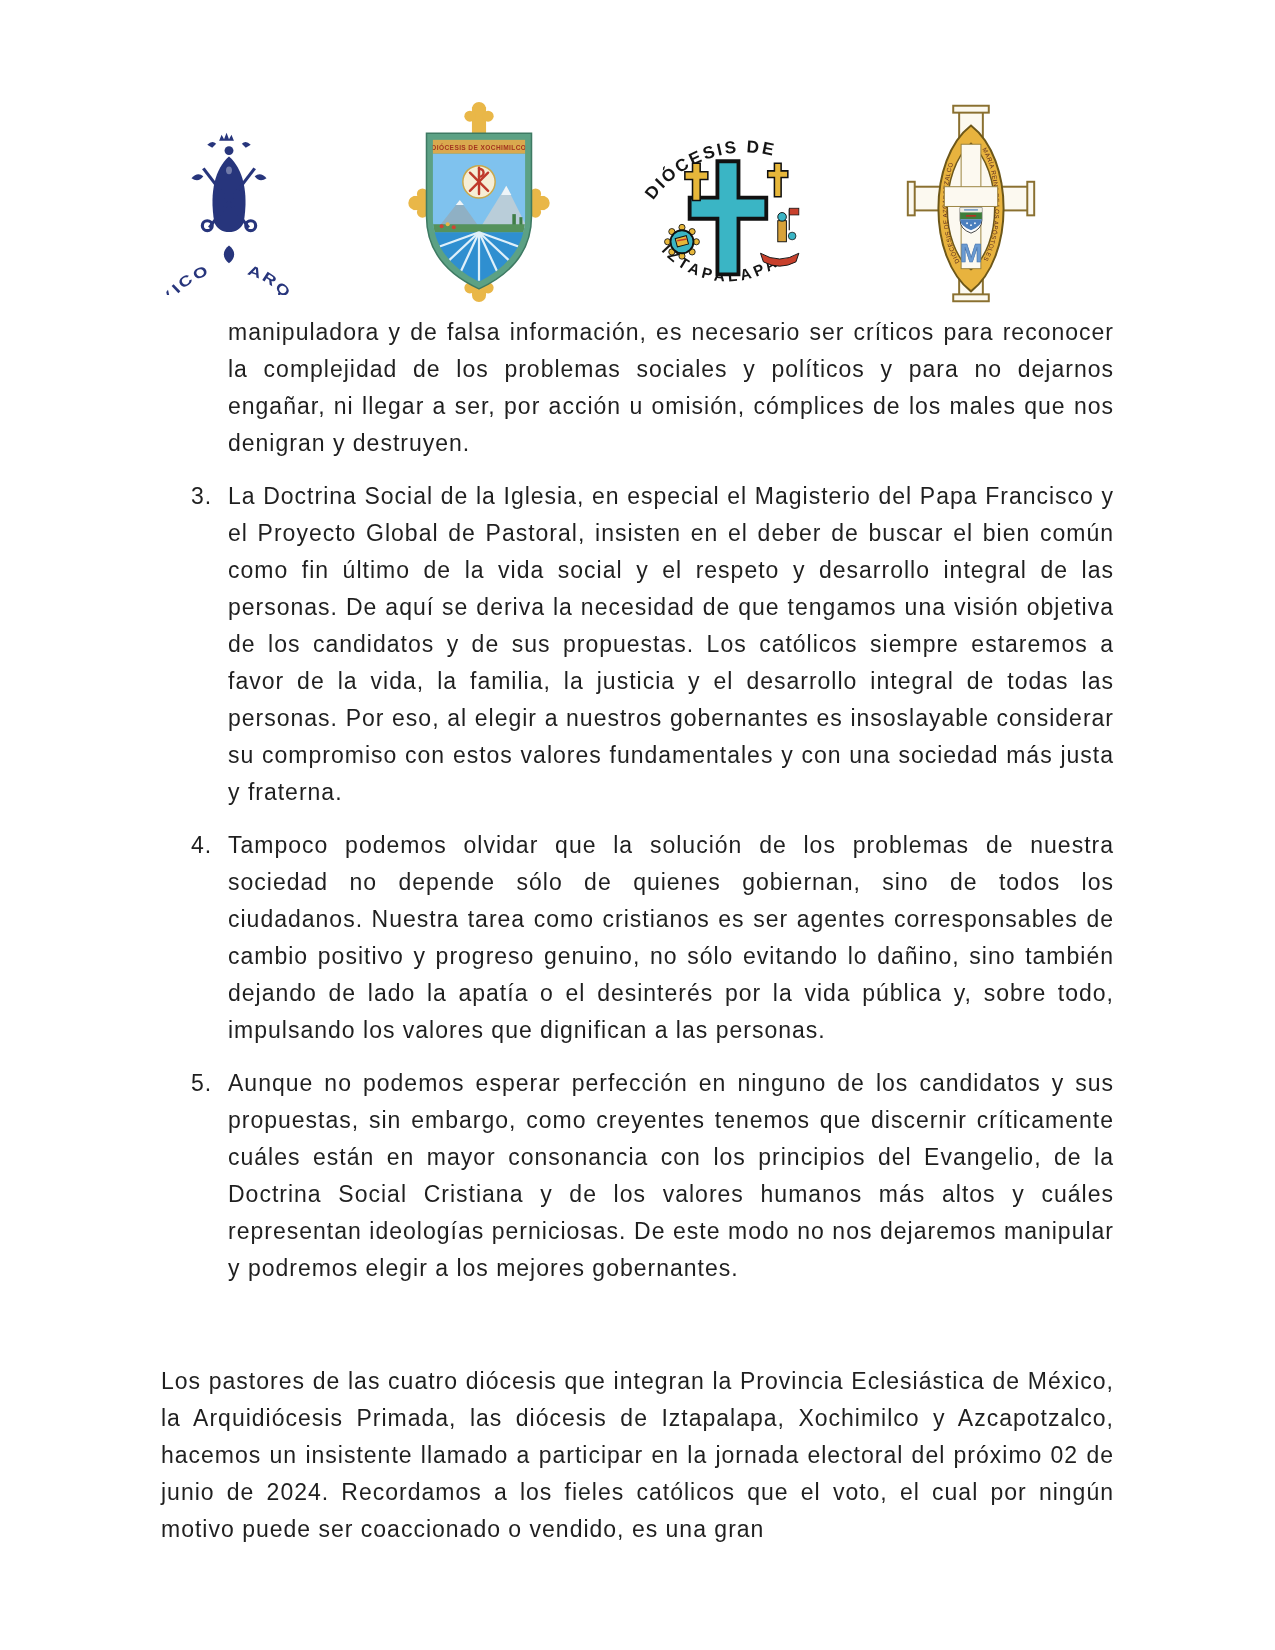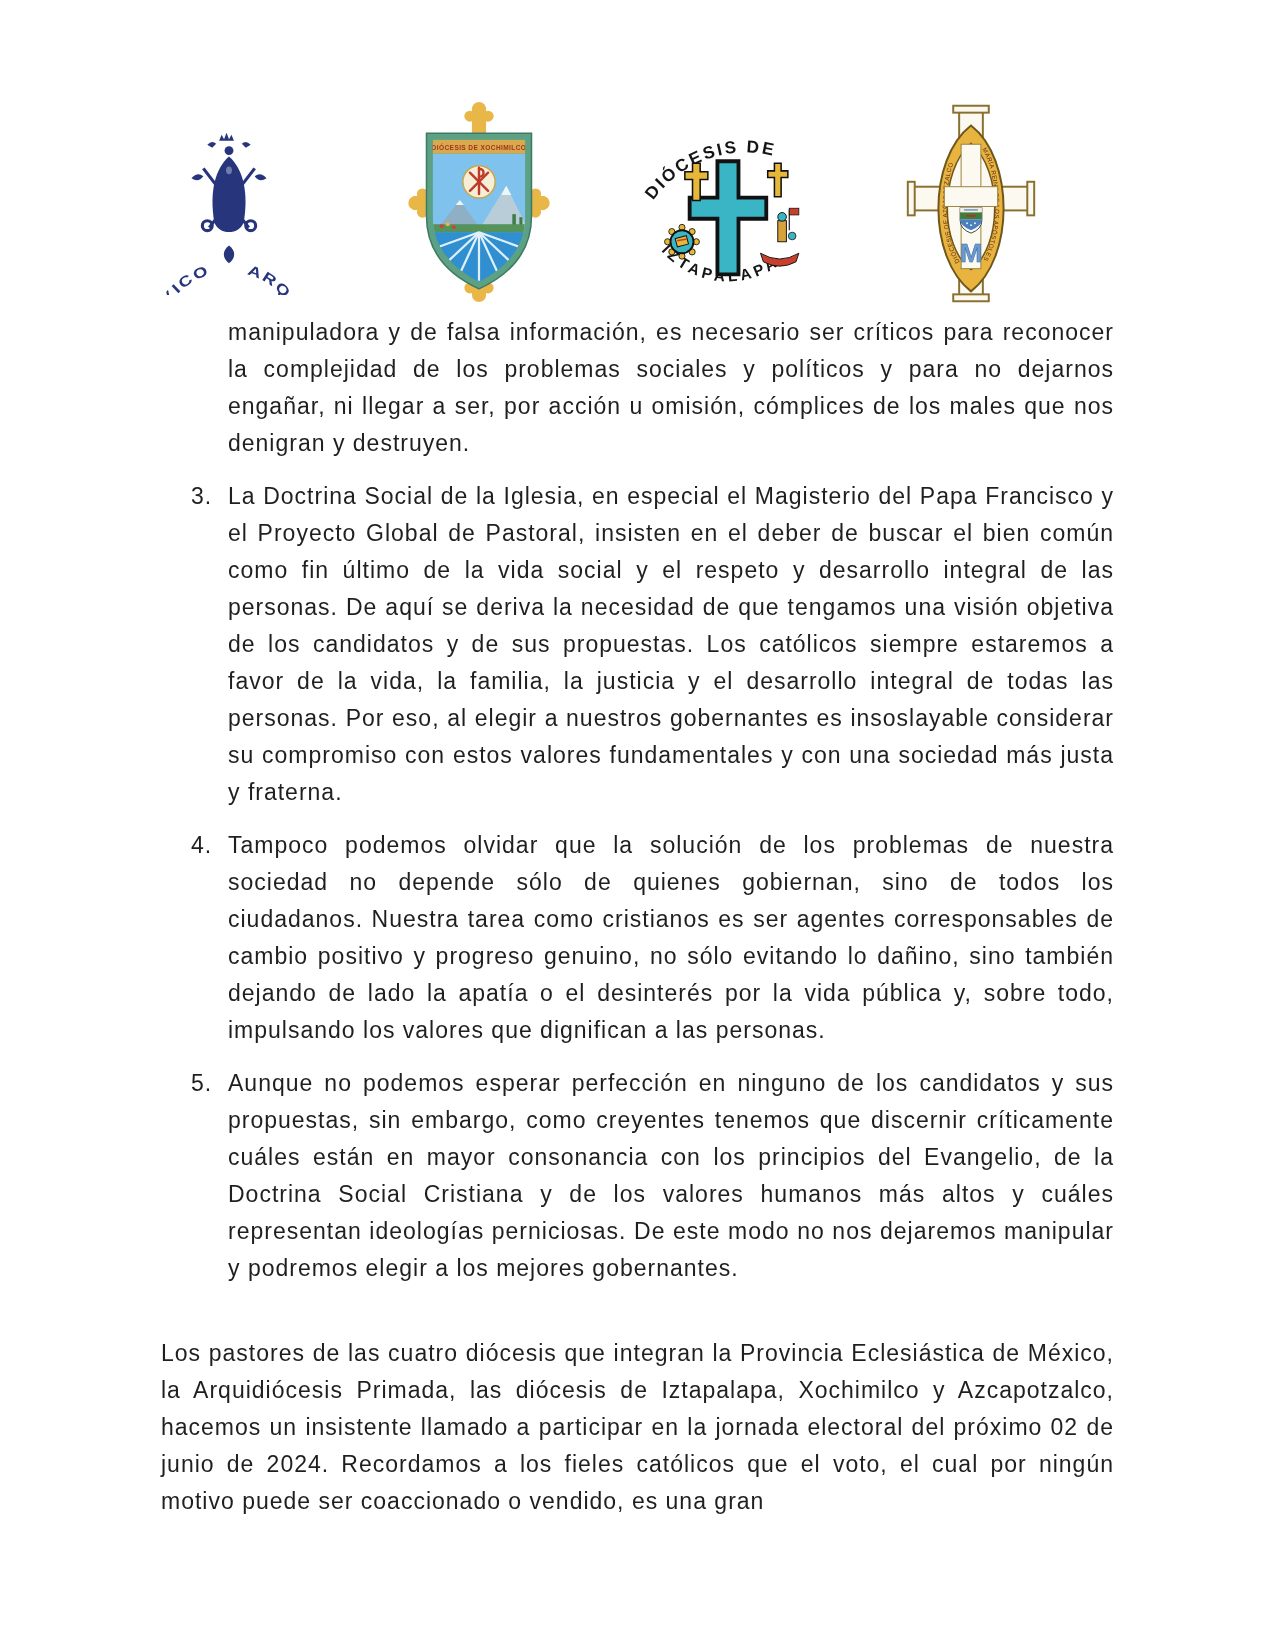--- a/index.html
+++ b/index.html
@@ -28,21 +28,21 @@
     width:953px;
     font-size:23px;
     line-height:37px;
     letter-spacing:1px;
     text-align:justify;
   }
   .hang { margin:0 0 16px 67px; }
   .list-item { display:flex; margin:0 0 16px 30px; }
   .li-num  { flex:0 0 37px; text-align:left; }
   .li-text { flex:1 1 auto; text-align:justify; }
-  .closing { margin:48px 0 0 0; }
+  .closing { margin:76px 0 0 0; }
 </style>
 </head>
 <body>
 
 <div class="page">
 
   <div class="logo logo-primada">
     <svg viewBox="0 0 160 190">
       <defs>
         <path id="ringPath" d="M 80,169 A 72,72 0 1 1 79.97,169" fill="none"></path>

